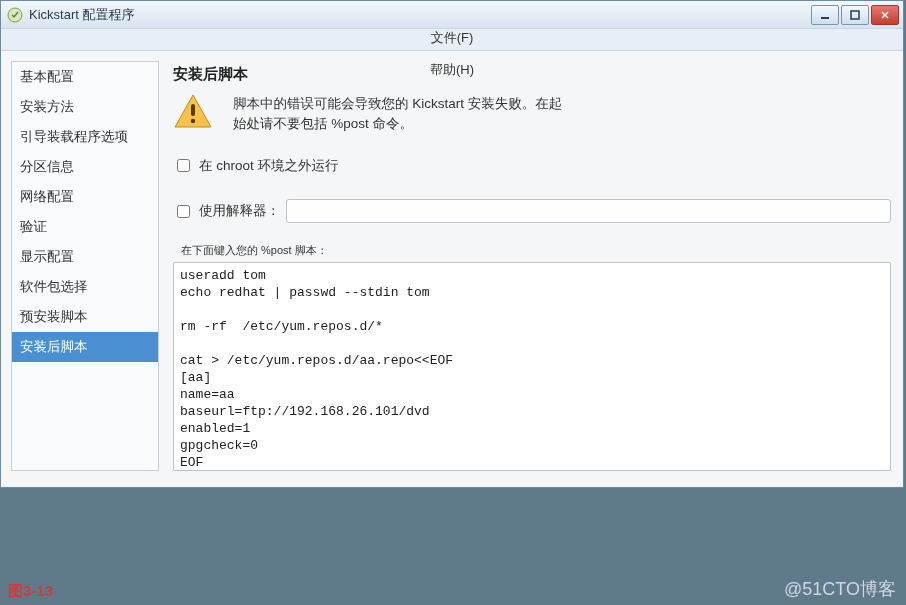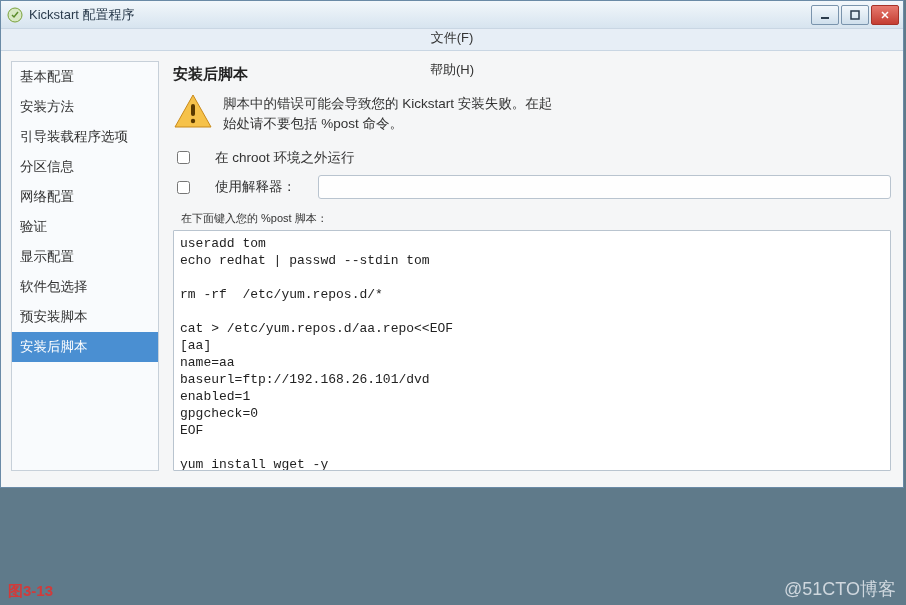--- a/index.html
+++ b/index.html
@@ -100,25 +100,26 @@
   .warn-row {
     display: flex; align-items: flex-start; gap: 10px;
     margin-bottom: 10px;
   }
   .warn-icon {
     width: 40px; height: 40px;
   }
   .warn-text {
     font-size: 13.5px; color: #333; line-height: 20px;
     padding-top: 2px;
+    margin-left: 10px;
   }
   .cb-row {
-    display: flex; align-items: center; gap: 22px;
+    display: flex; align-items: center; gap: 6px;
     font-size: 13.5px; color: #333;
-    margin: 4px 0;
+    margin: 12px 0;
   }
   .cb-row input[type="text"] {
     flex: 1; height: 24px;
     border: 1px solid #b9c4cf;
     border-radius: 3px;
     background: #fefefe;
     padding: 0 6px;
   }
   .script-label {
     font-size: 11px; color: #333;

